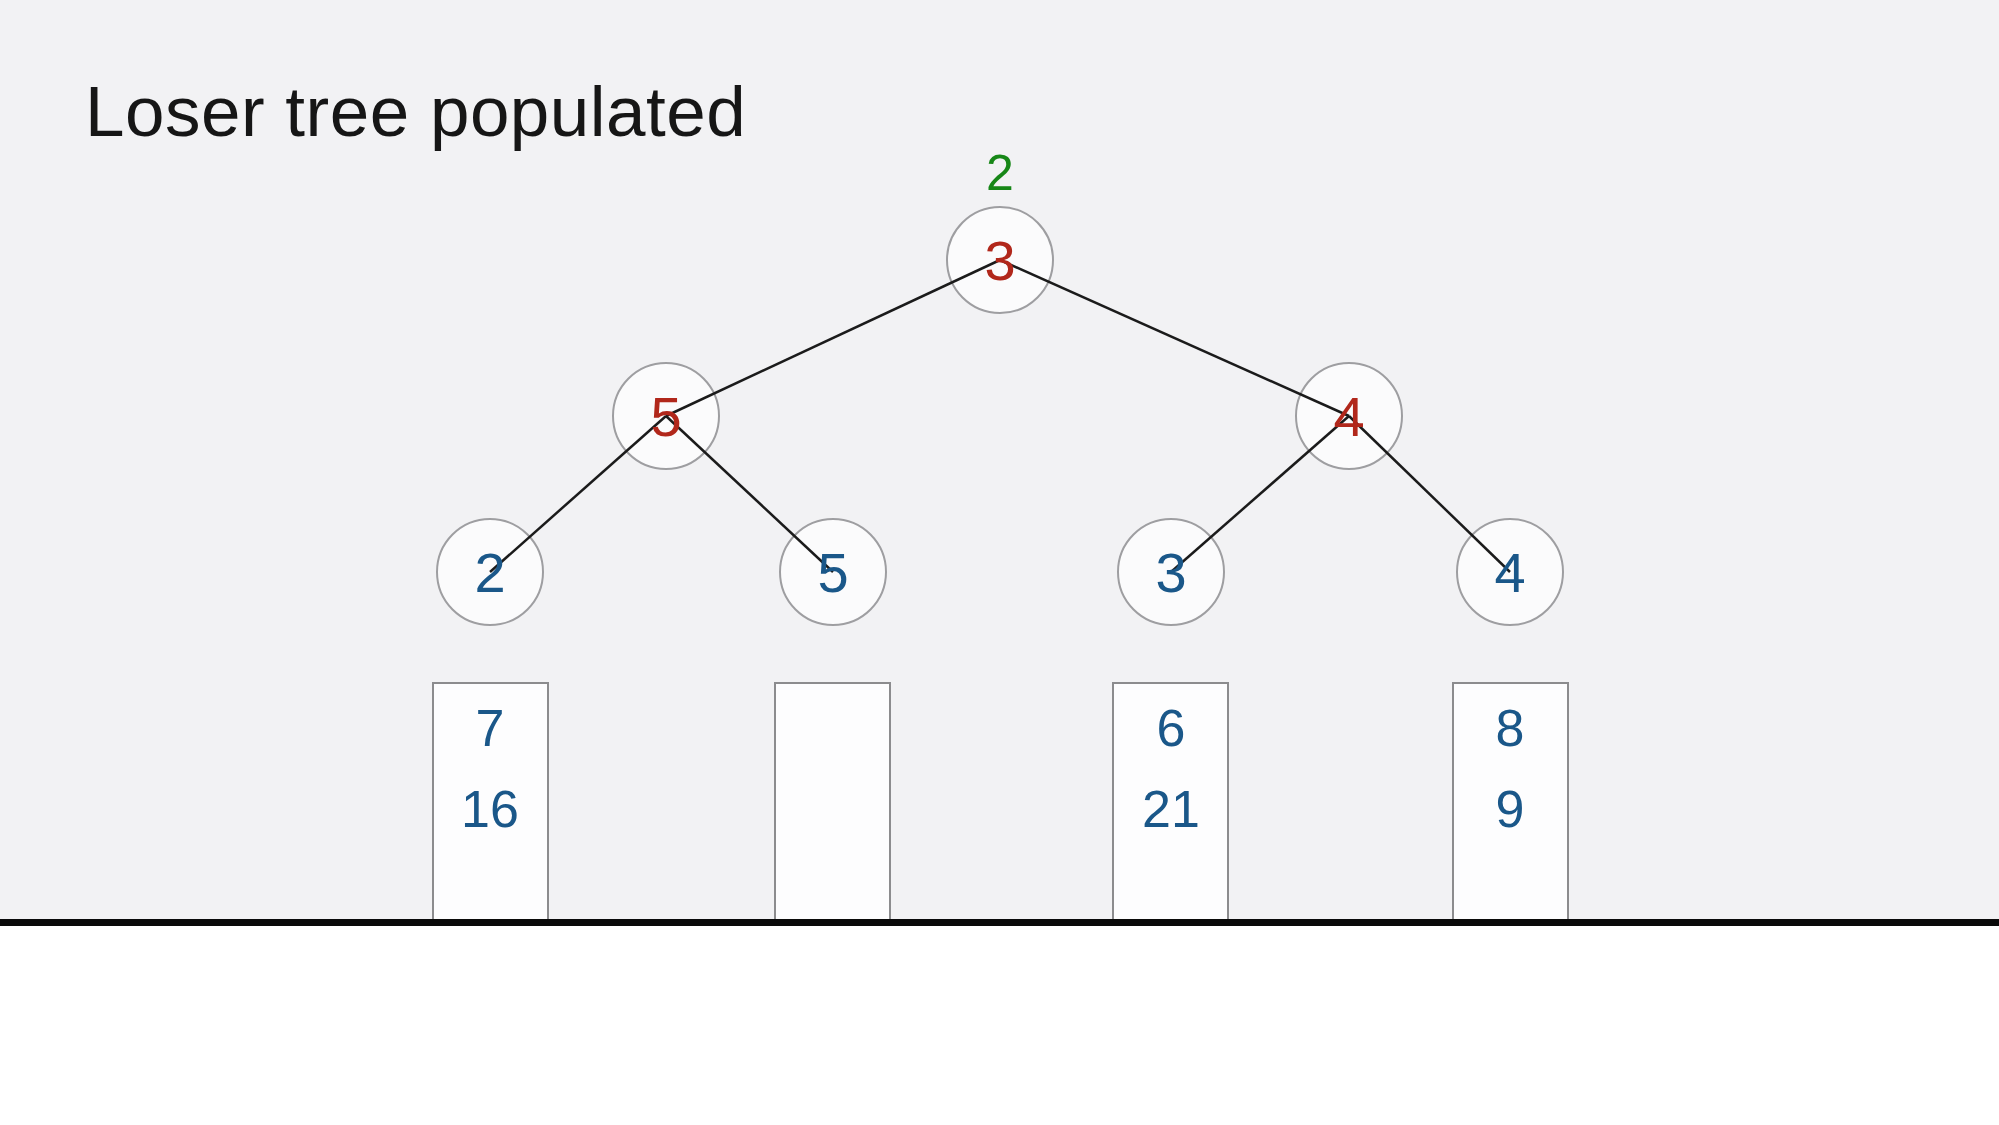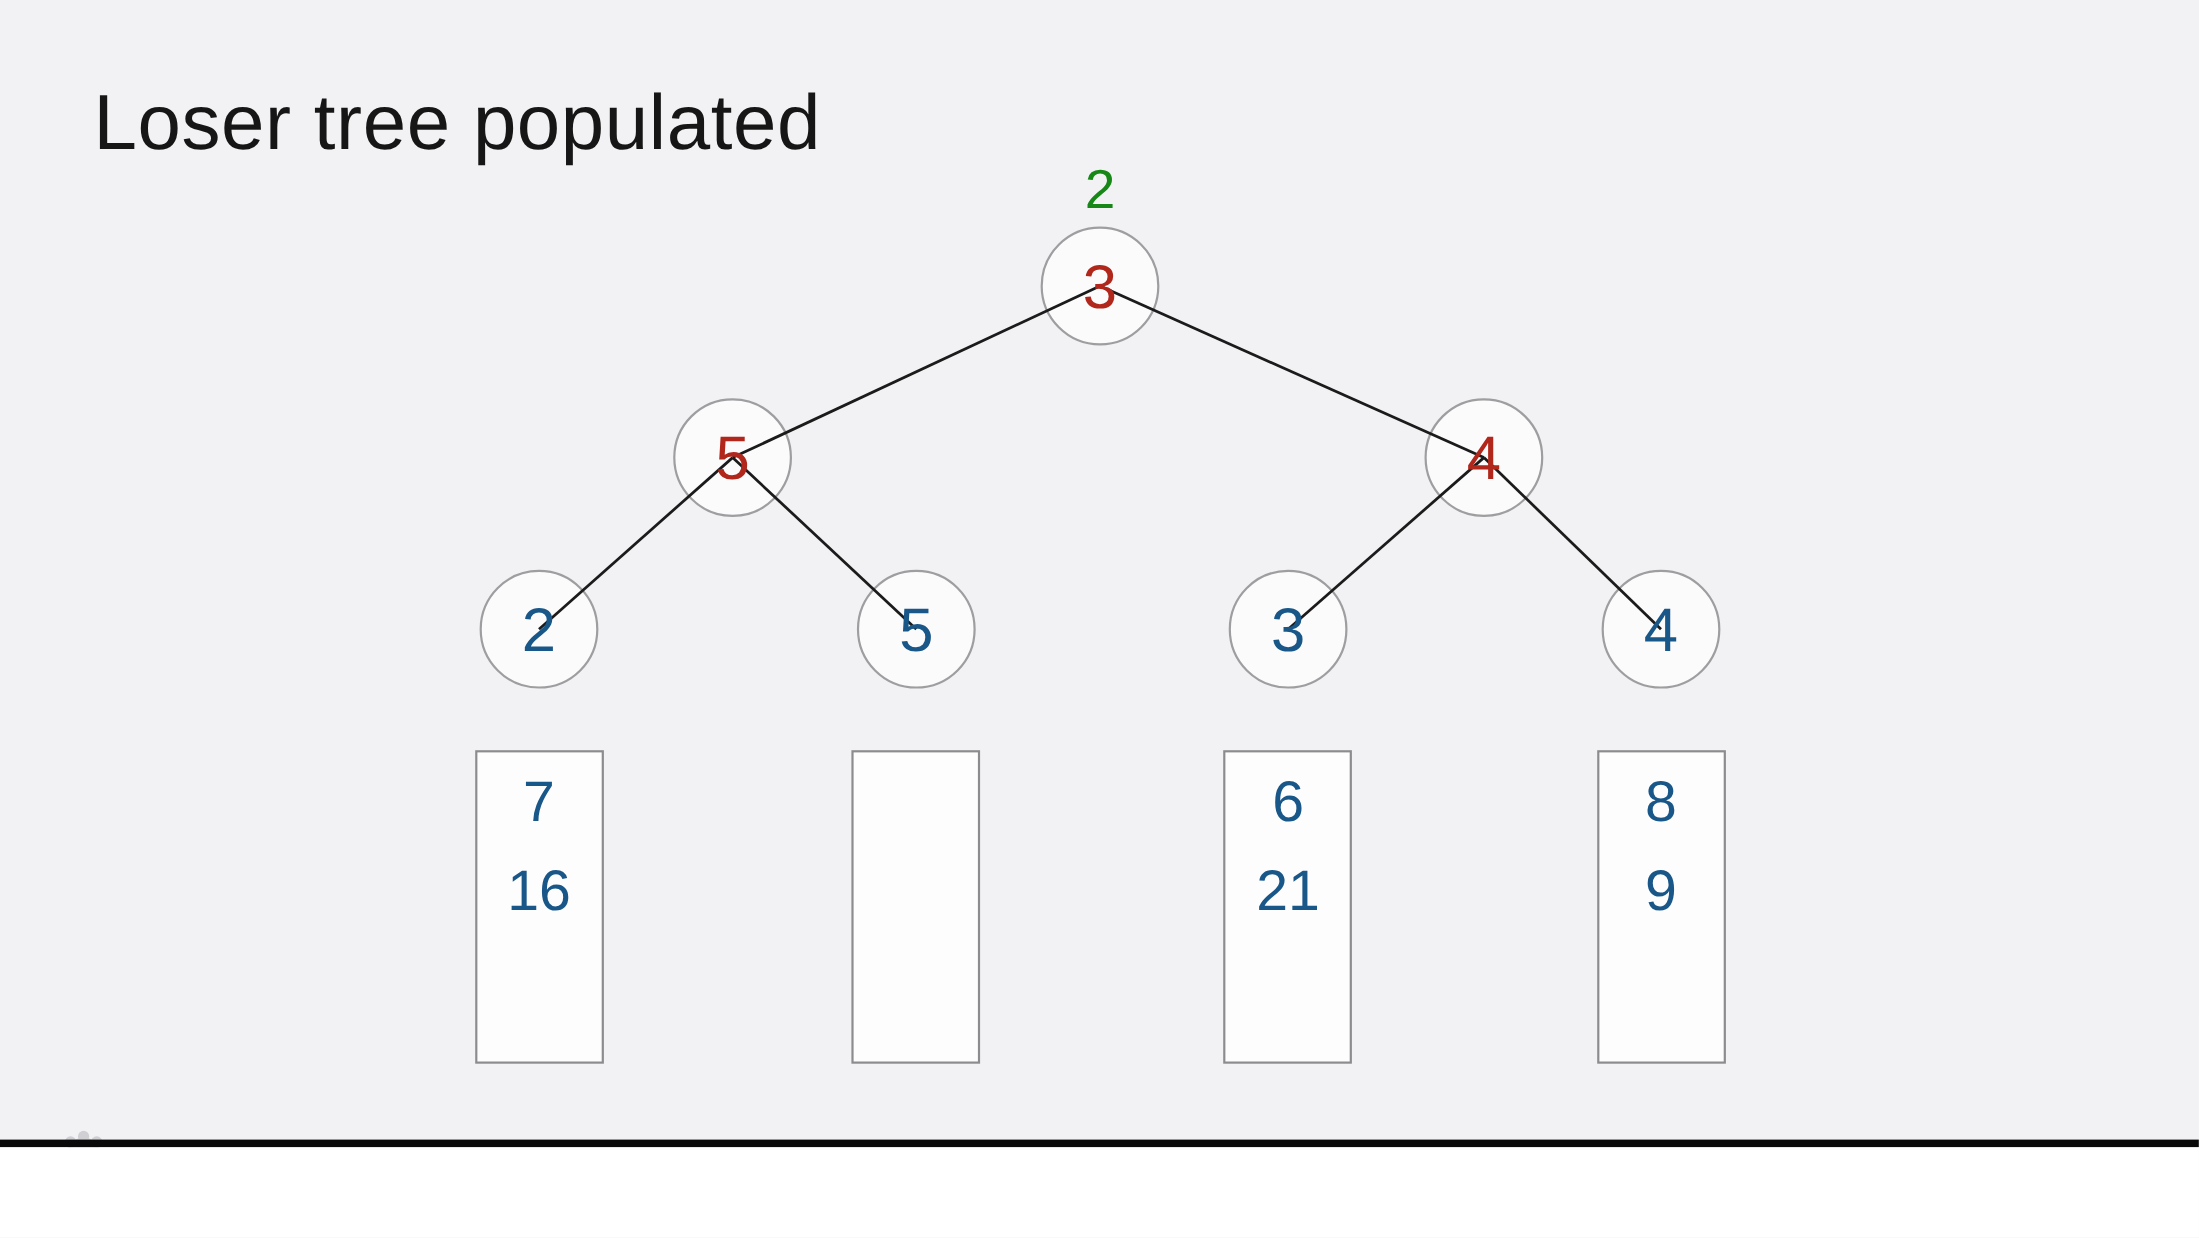--- a/index.html
+++ b/index.html
@@ -1,19 +1,19 @@
 <!DOCTYPE html>
 <html style="--background: #f2f2f4; --title_text: #161616; --winner_green: #178717; --internal_red: #b1271b; --leaf_blue: #1a5789; --edge_line: #1b1b1b; --node_fill: #fbfbfc; --node_border: #9e9ea1; --queue_fill: #fdfdfe; --queue_border: #8c8c8e; --logo_gray: #cfcfd4; --letterbox: #0a0a0a;"><head>
 <meta charset="utf-8">
 <style>
   html, body { margin: 0; padding: 0; }
   .stage {
     position: relative;
     width: 1999px;
-    height: 1043px;
+    height: 926px;
     overflow: hidden;
     background: var(--background, #f2f2f4);
     font-family: "Liberation Sans", sans-serif;
     text-align: right;
   }
   .slide-title {
     position: absolute;
     left: 85px;
     top: 71px;
     margin: 0;

